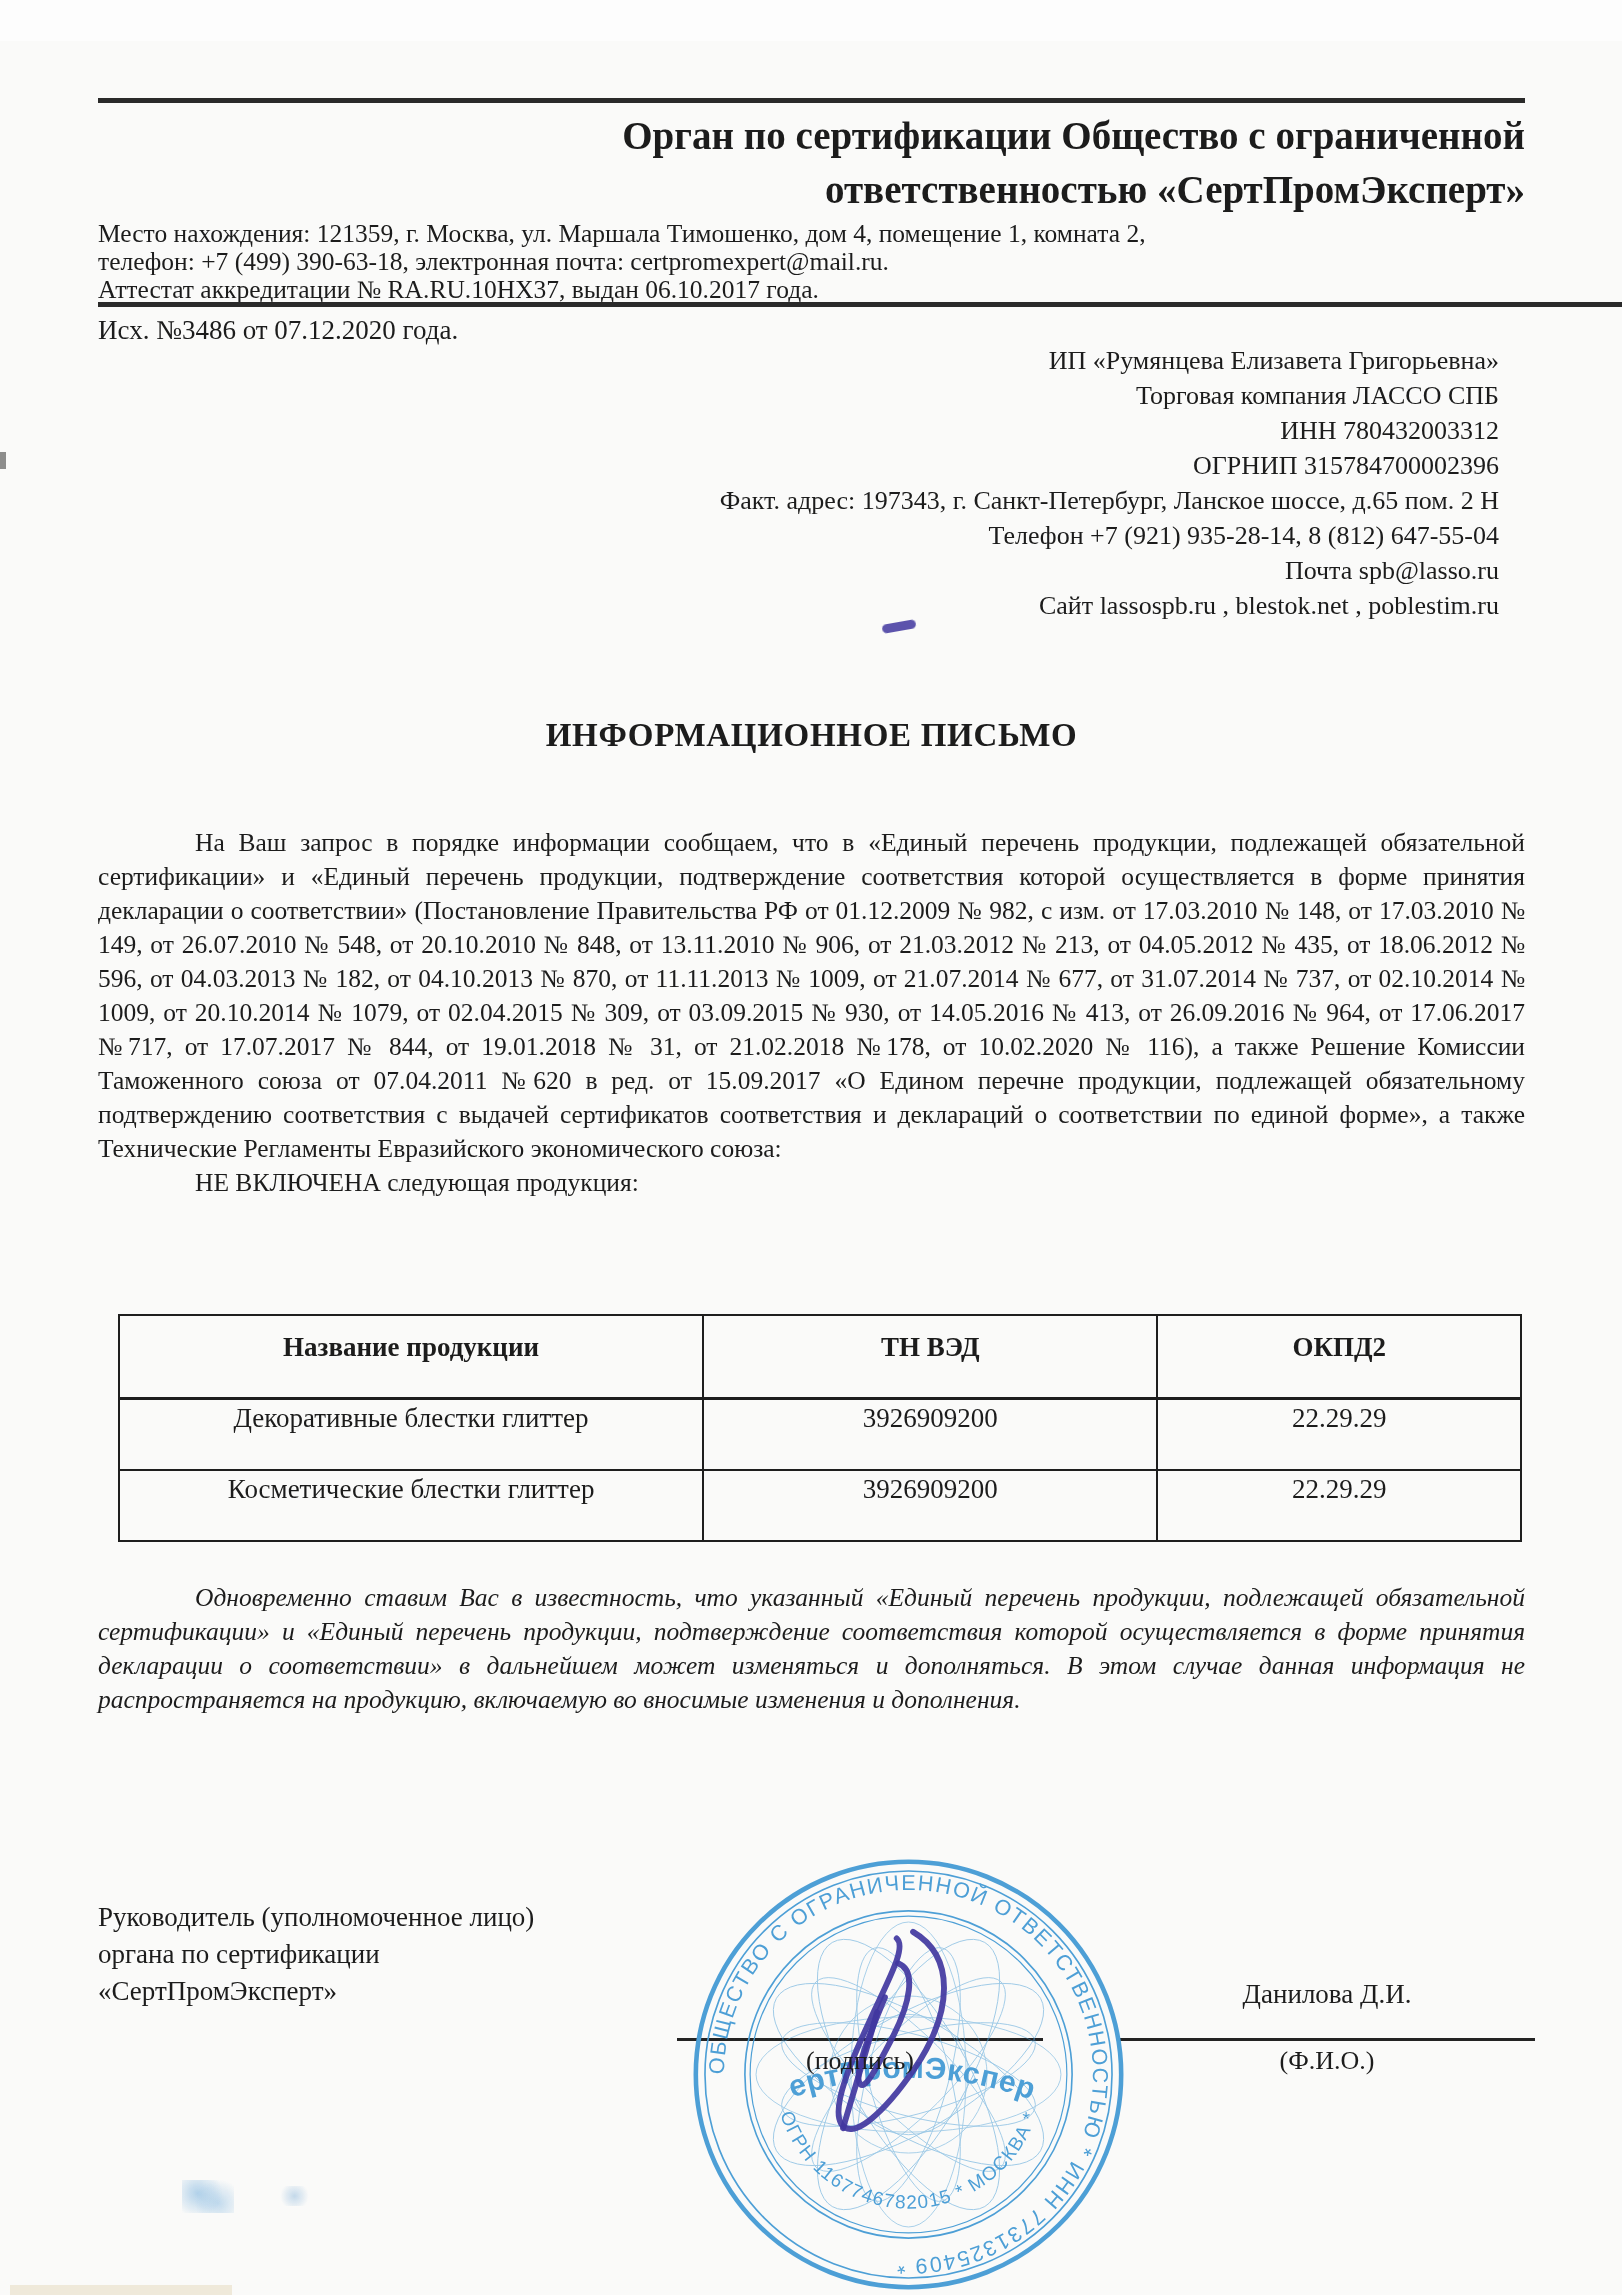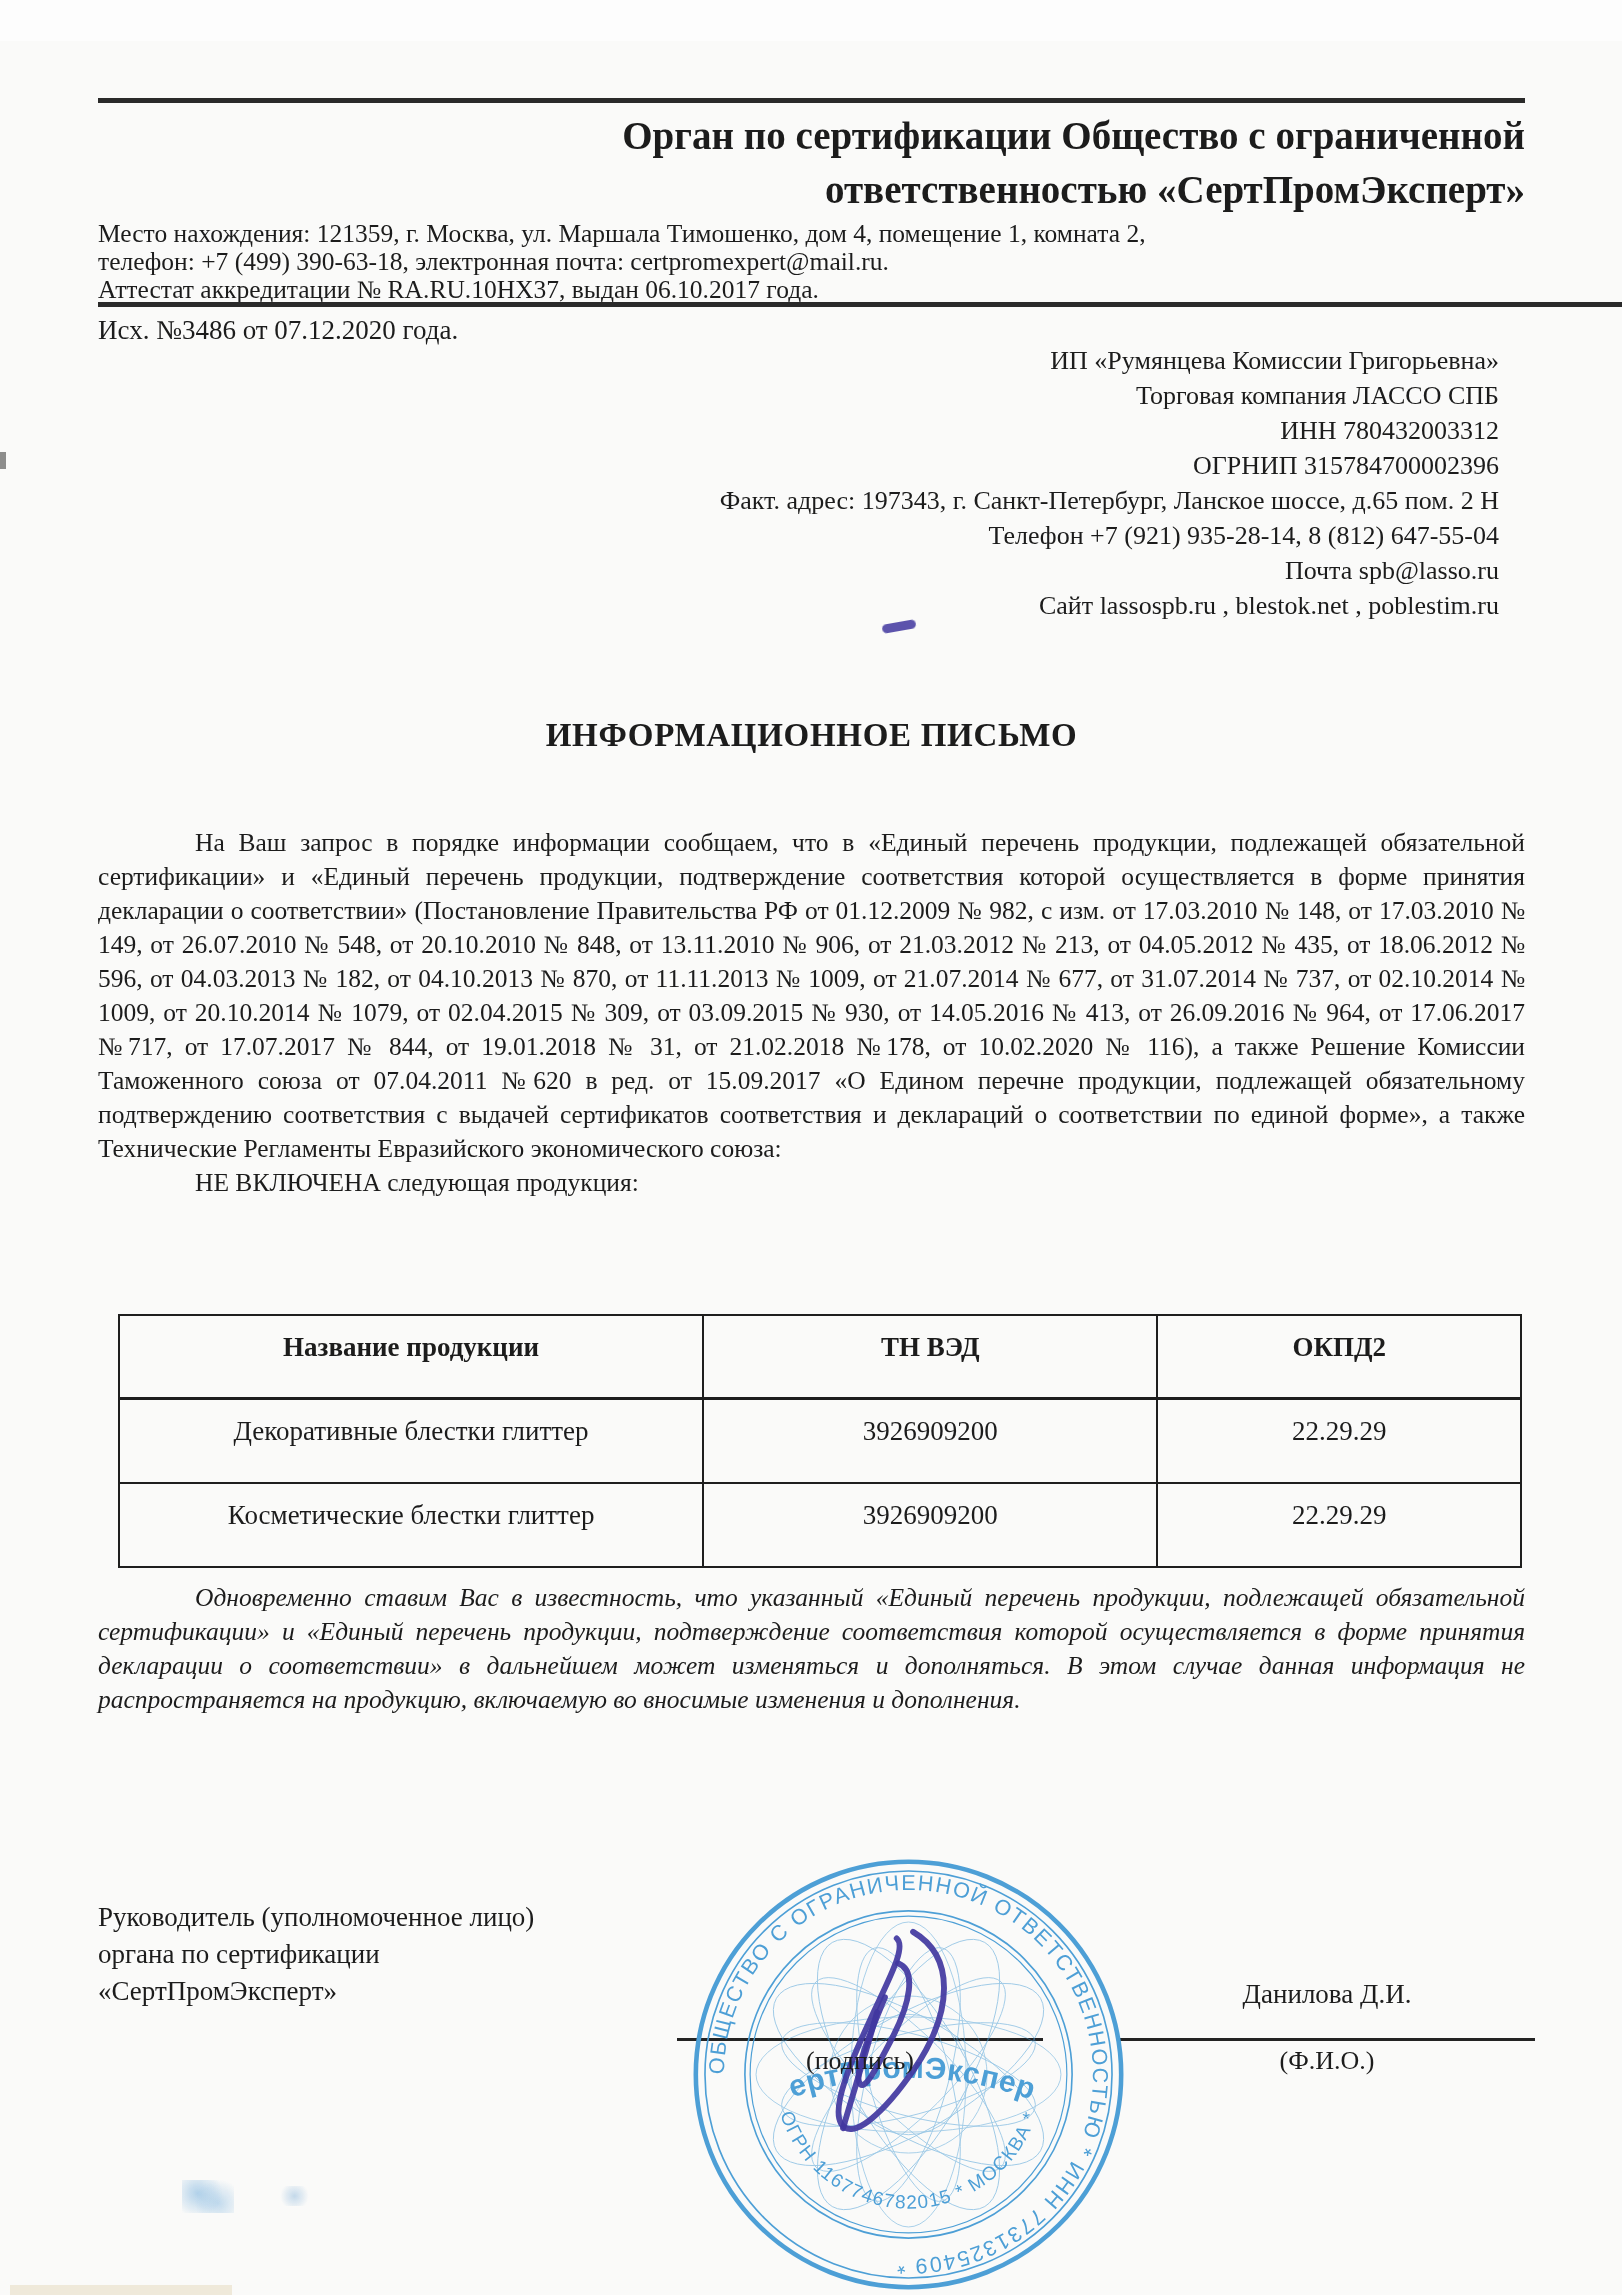--- a/index.html
+++ b/index.html
@@ -56,21 +56,21 @@
     position:absolute;left:118px;top:1314px;width:1404px;
     border-collapse:collapse;table-layout:fixed;
     font-size:27px;
   }
   .products th,.products td{
     border:2.6px solid #1e1e1e;
     vertical-align:top;text-align:center;
     padding:0;
   }
   .products th{font-weight:bold;height:65px;padding-top:15.7px;border-bottom-width:3.9px;}
-  .products td{height:66px;padding-top:16px;}
+  .products td{height:66px;padding-top:3px;}
   .col-name{width:41.7%;}
   .col-tnved{width:32.4%;}
   .col-okpd{width:25.9%;}
   .bodyflow2{
     position:absolute;left:98px;top:1581px;width:1427px;
     font-size:25.5px;line-height:34px;font-style:italic;
   }
   .sig-left{
     position:absolute;left:98px;top:1899px;width:654px;
     font-size:27px;line-height:37px;
@@ -124,21 +124,21 @@
     <div>Место нахождения: 121359, г. Москва, ул. Маршала Тимошенко, дом 4, помещение 1, комната 2,</div>
     <div>телефон: +7 (499) 390-63-18, электронная почта: certpromexpert@mail.ru.</div>
     <div>Аттестат аккредитации № RA.RU.10НХ37, выдан 06.10.2017 года.</div>
   </div>
 
   <div class="rule rule-mid"></div>
 
   <div class="outgoing">Исх. №3486 от 07.12.2020 года.</div>
 
   <div class="recipient">
-    <div>ИП «Румянцева Комиссии Григорьевна»</div>
+    <div>ИП «Румянцева Елизавета Григорьевна»</div>
     <div>Торговая компания ЛАССО СПБ</div>
     <div>ИНН 780432003312</div>
     <div>ОГРНИП 315784700002396</div>
     <div>Факт. адрес: 197343, г. Санкт-Петербург, Ланское шоссе, д.65 пом. 2 Н</div>
     <div>Телефон +7 (921) 935-28-14, 8 (812) 647-55-04</div>
     <div>Почта spb@lasso.ru</div>
     <div>Сайт lassospb.ru ,  blestok.net , poblestim.ru</div>
   </div>
 
   <div class="pen-dash"></div>

